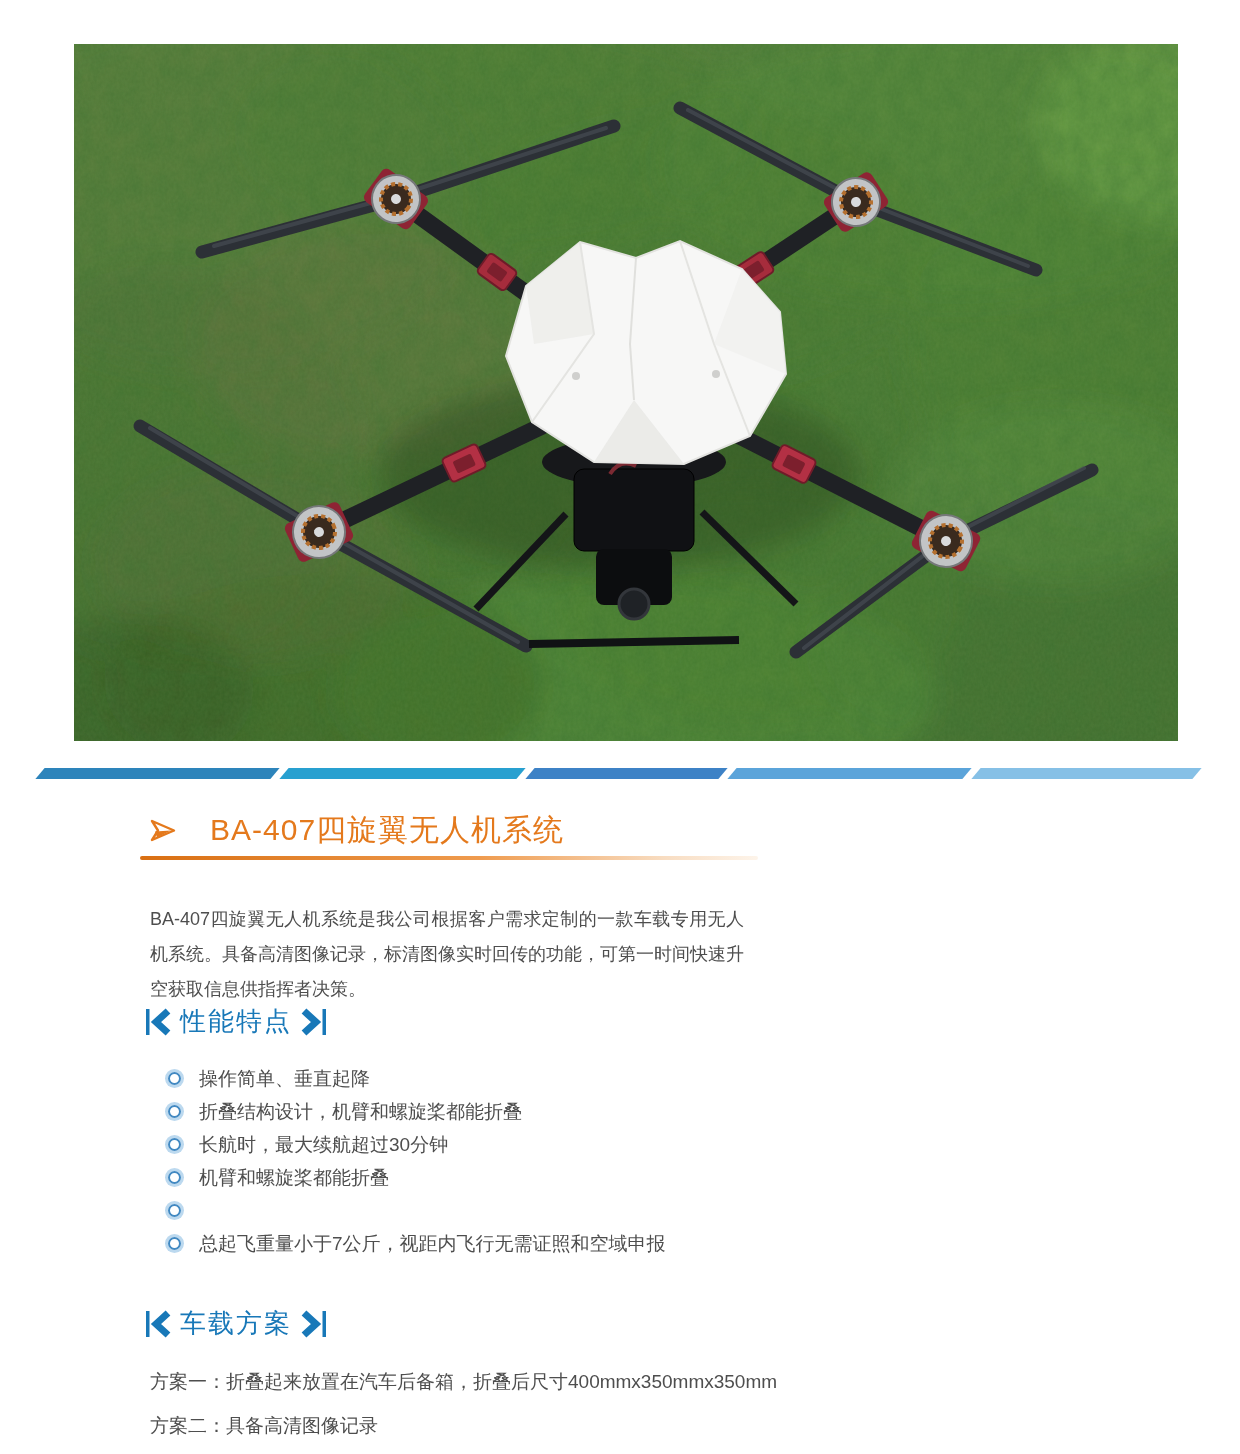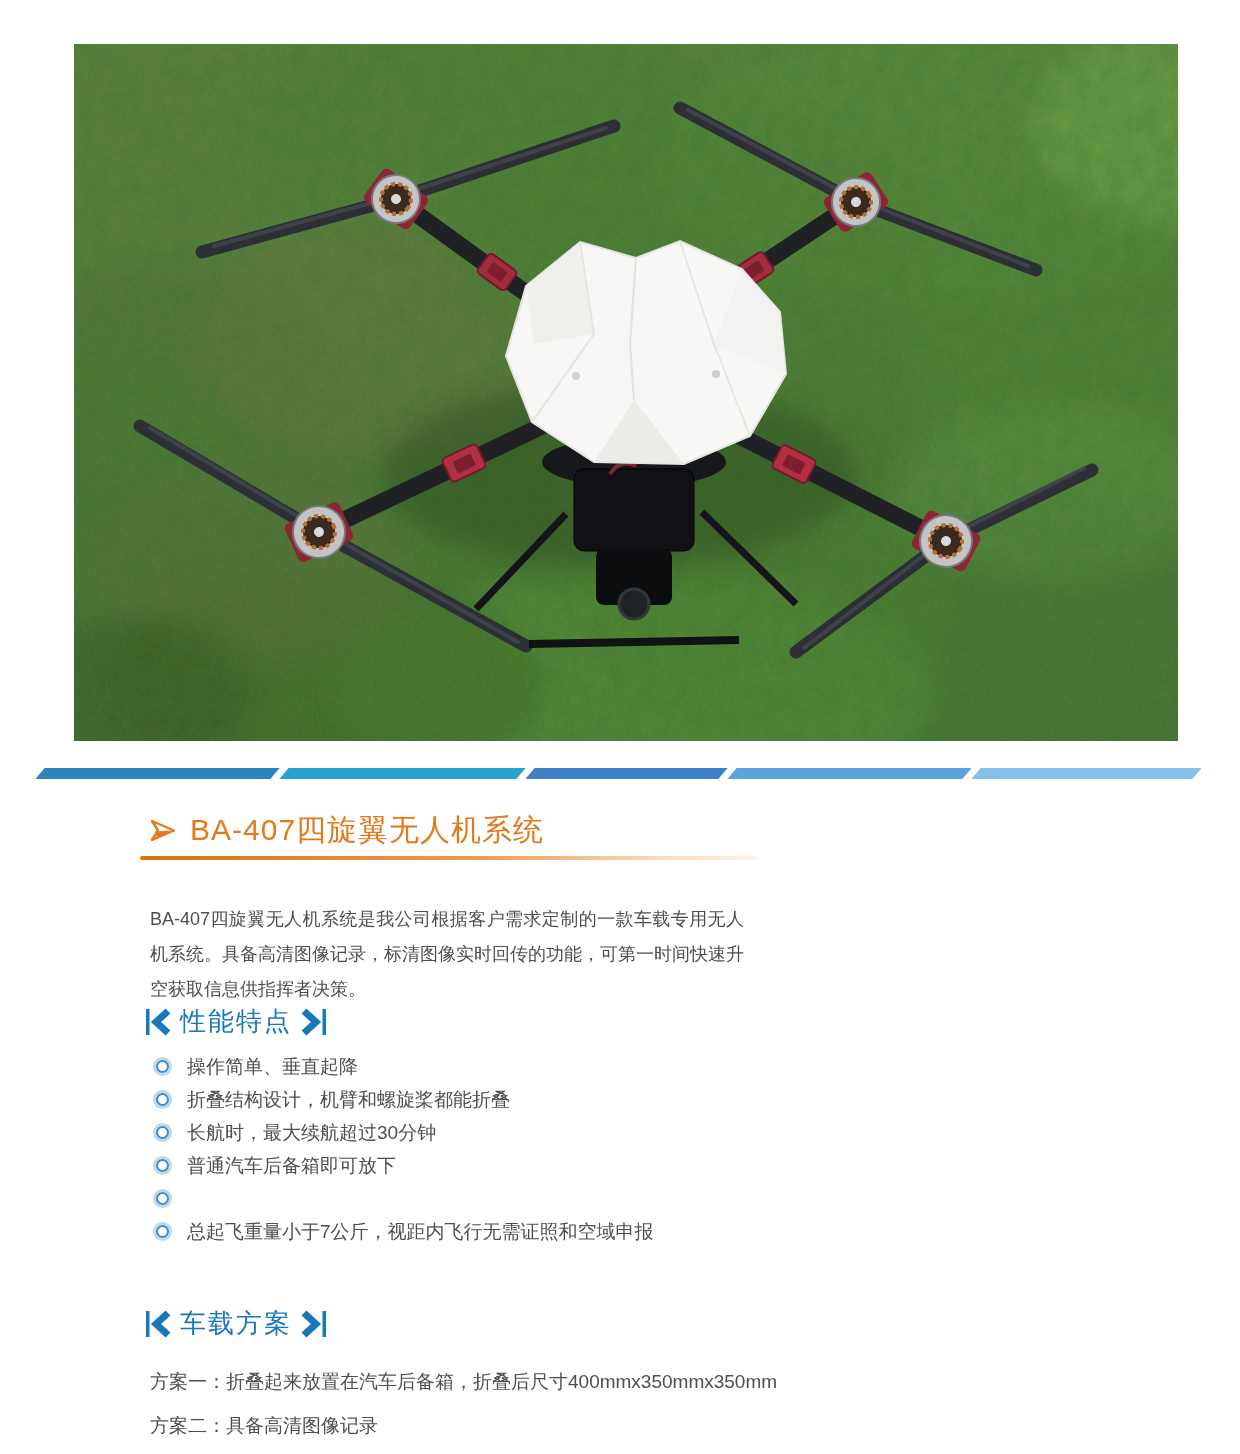--- a/index.html
+++ b/index.html
@@ -15,36 +15,36 @@
   .divider .seg{height:11px;transform:skewX(-40deg);margin-right:9px;flex:none;}
   .seg1{width:235px;background:#2d84bb;}
   .seg2{width:237px;background:#28a0d0;}
   .seg3{width:193px;background:#3d82c6;}
   .seg4{width:235px;background:#5ba4da;}
   .seg5{width:221px;background:#86c0e6;}
 
   
   .title-row{position:absolute;left:148px;top:810px;display:flex;align-items:center;}
   .title-arrow{width:30px;height:30px;margin-right:12px;}
-  .title-text{font-size:30px;color:#e4791c;letter-spacing:1px;}
+  .title-text{font-size:30px;color:#e4791c;letter-spacing:1px;margin-left:20px;}
   .title-underline{position:absolute;left:140px;top:856px;width:618px;height:4px;
      background:linear-gradient(to right,#d96f12,#ef9b4e 55%,#f8ddc2 85%,#fdf4ea);border-radius:2px;}
 
   
   .intro{position:absolute;left:150px;top:884px;width:594px;font-size:18px;line-height:35px;color:#4e4e4e;text-align:justify;}
 
   
   .sec-head{position:absolute;left:146px;display:flex;align-items:center;color:#1878b8;}
   .sec-head .decor{width:26px;height:32px;flex:none;}
   .sec-head .txt{font-size:26px;letter-spacing:2px;margin:0 8px;}
   .head-features{top:1004px;}
   .head-vehicle{top:1306px;}
 
   
-  .features{position:absolute;left:156px;top:1050px;list-style:none;margin:0;padding:0;}
+  .features{position:absolute;left:156px;top:1050px;list-style:none;margin:12px;padding:0;}
   .features li{display:flex;align-items:center;height:33px;}
   .ring{width:9px;height:9px;border:2.5px solid #4289c2;border-radius:50%;
         box-shadow:0 0 0 3px #bcd9ef;margin-right:18px;flex:none;}
   .features .f-txt{font-size:19px;color:#4e4e4e;}
 
   
   .plans{position:absolute;left:150px;top:1356px;}
   .plans .p-line{font-size:19px;color:#4e4e4e;line-height:36px;margin-top:8px;}
 </style>
 </head>
@@ -236,21 +236,21 @@
     <li>
         <span class="ring"></span>
         <span class="f-txt">折叠结构设计，机臂和螺旋桨都能折叠</span>
       </li>
     <li>
         <span class="ring"></span>
         <span class="f-txt">长航时，最大续航超过30分钟</span>
       </li>
     <li>
         <span class="ring"></span>
-        <span class="f-txt">普通汽车后备箱即可放下</span>
+        <span class="f-txt">机臂和螺旋桨都能折叠</span>
       </li>
     <li>
         <span class="ring"></span>
       </li>
     <li>
         <span class="ring"></span>
         <span class="f-txt">总起飞重量小于7公斤，视距内飞行无需证照和空域申报</span>
       </li>
   </ul>
 

